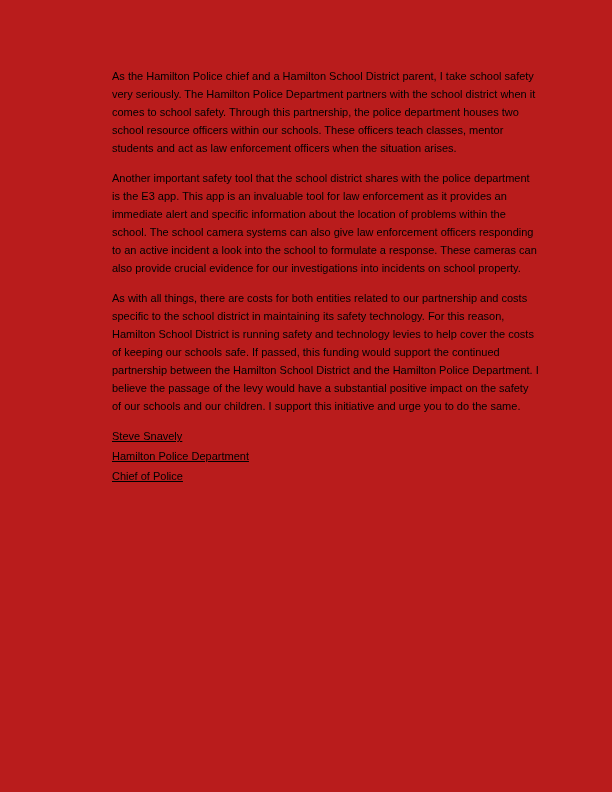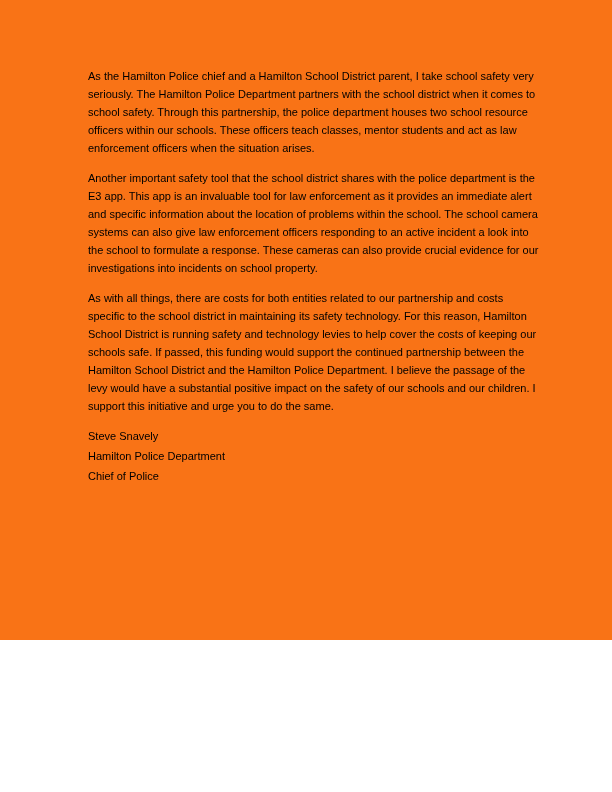--- a/index.html
+++ b/index.html
@@ -8,35 +8,36 @@
     background: #ffffff;
   }
   body {
     width: 612px;
     height: 792px;
     overflow: hidden;
   }
   .page {
     box-sizing: border-box;
     width: 612px;
-    height: 640px;
-    background: #f97316;
-    padding: 67px 72px 0 88px;
+    height: 792px;
+    background: #b91c1c;
+    padding: 67px 72px 0 112px;
     font-family: "Liberation Sans", sans-serif;
     font-size: 11px;
     line-height: 18px;
     color: #000000;
     -webkit-font-smoothing: antialiased;
   }
   p.para {
     margin: 0 0 12px 0;
     text-align: left;
   }
   .signature {
     margin-top: 5px;
+    text-decoration: underline;
   }
   .signature p {
     margin: 0 0 2px 0;
   }
 </style>
 </head>
 <body>
 
 <div class="page">
   <p class="para">As the Hamilton Police chief and a Hamilton School District parent, I take school safety very seriously. The Hamilton Police Department partners with the school district when it comes to school safety. Through this partnership, the police department houses two school resource officers within our schools. These officers teach classes, mentor students and act as law enforcement officers when the situation arises.</p>

